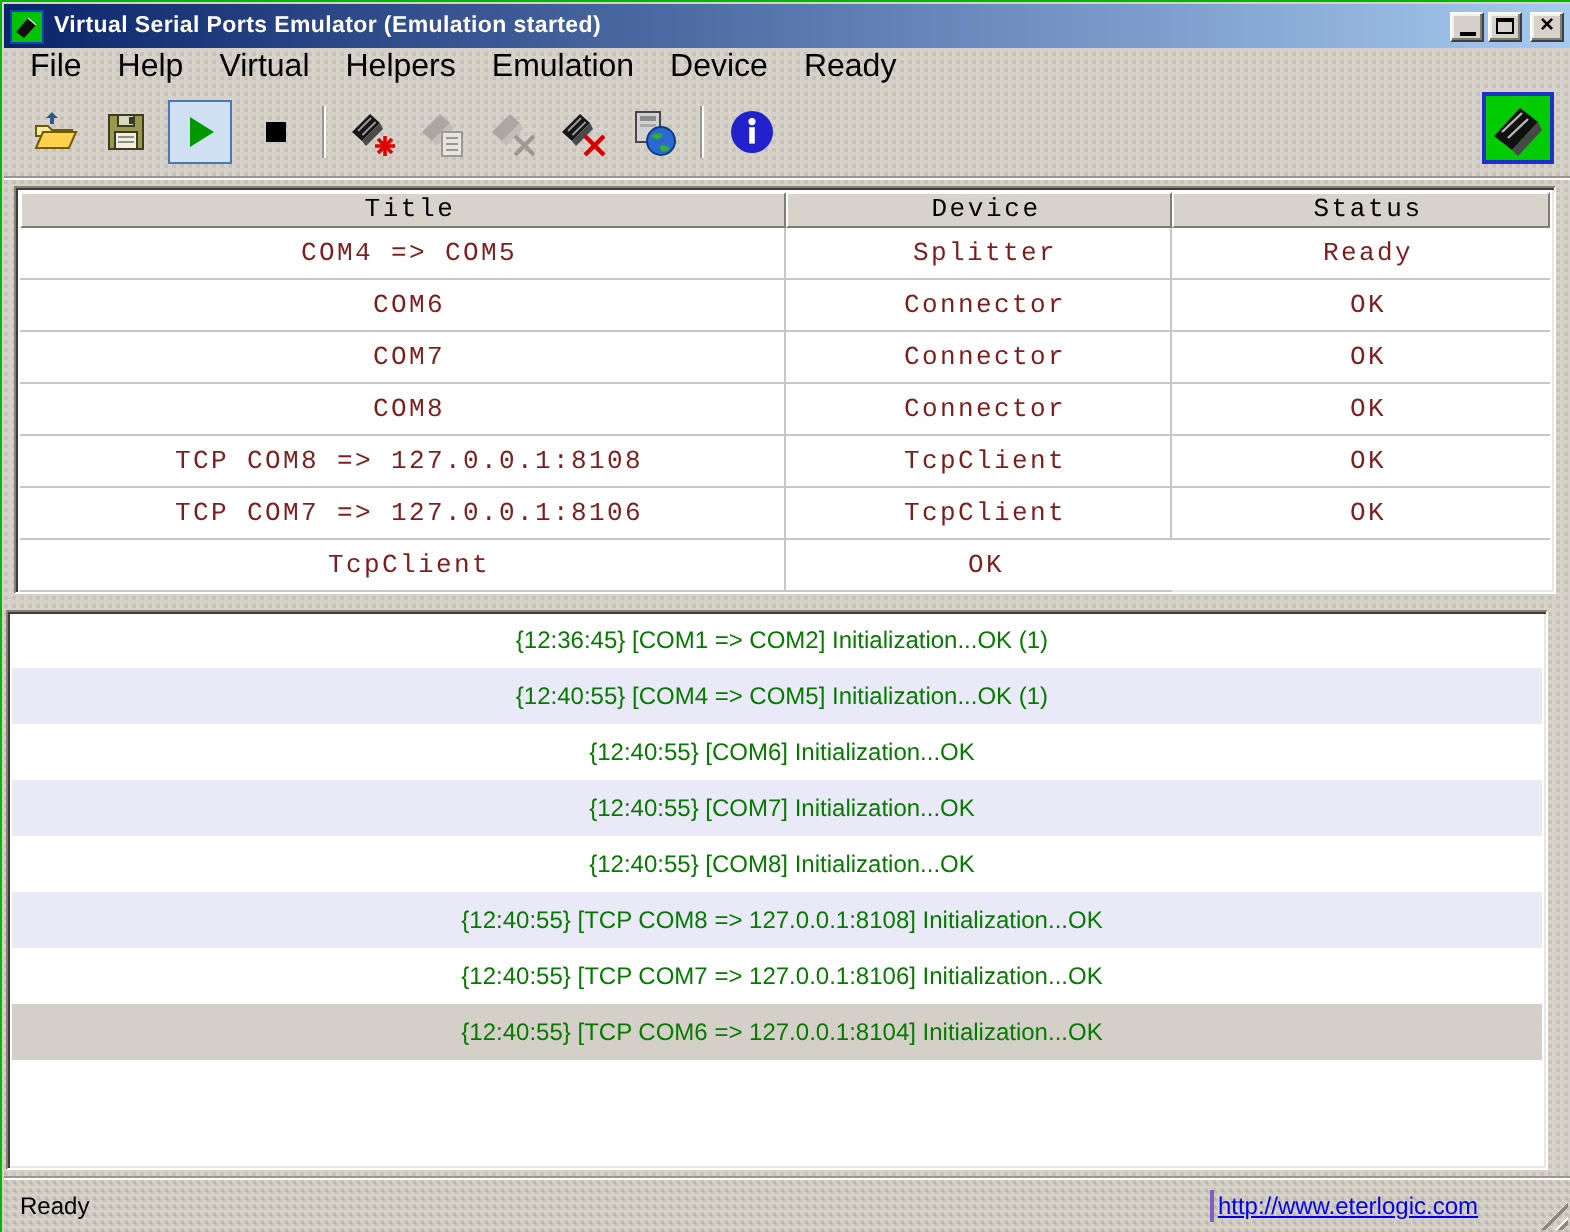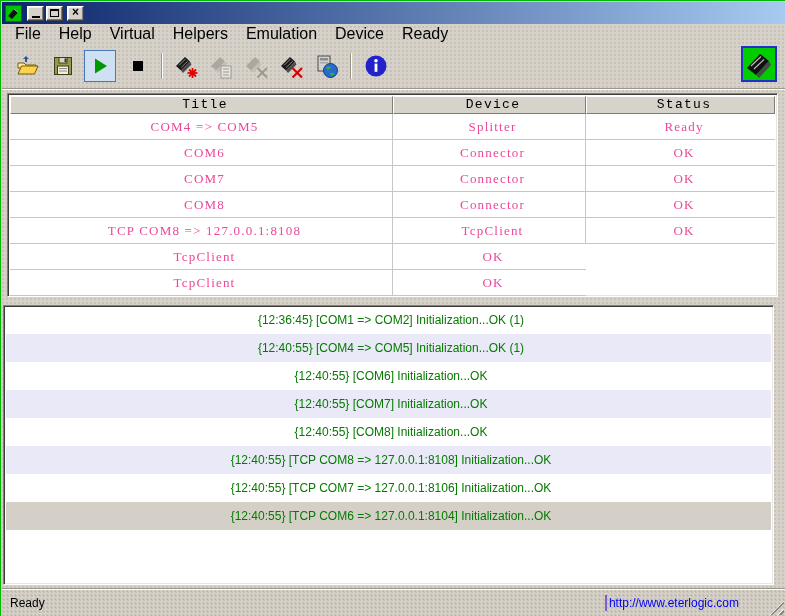--- a/index.html
+++ b/index.html
@@ -45,55 +45,56 @@
   
   .sunken{border-top:1px solid #848078;border-left:1px solid #848078;border-bottom:1px solid #fff;border-right:1px solid #fff;
     box-shadow:inset 1px 1px 0 #3c3c38,inset -1px -1px 0 #e8e6e0;background:#fff;text-align:center;}
 
   
   .devtable{position:absolute;left:6px;top:92px;width:771px;height:204px;overflow:hidden;}
   .thead{display:grid;grid-template-columns:383px 193px 1fr;height:18px;margin:2px 2px 0 2px;}
   .th{background:#d7d3cb;font-family:"Liberation Mono","DejaVu Sans Mono",monospace;font-size:13px;letter-spacing:1.3px;
     line-height:16px;padding-left:7px;border:1px solid;border-color:#fff #807c74 #807c74 #fff;white-space:nowrap;overflow:hidden;}
   .trow{display:grid;grid-template-columns:383px 193px 1fr;height:26px;margin:0 2px;}
-  .td{font-family:Liberation Serif, serif;font-size:13px;letter-spacing:1.2px;color:#ec4899;
+  .td{font-family:Liberation Mono, monospace;font-size:13px;letter-spacing:1.2px;color:#7f1d1d;
     line-height:25px;padding-left:7px;border-bottom:1px solid #c6c6c2;white-space:nowrap;overflow:hidden;background:#fff;}
   .td.colsep{border-right:1px solid #c6c6c2;}
 
   
   .splitter{position:absolute;left:1px;right:0;top:296px;height:8px;}
 
   
   .logpanel{position:absolute;left:2px;top:304px;width:771px;height:280px;overflow:hidden;}
   .logrow{height:28px;line-height:28px;padding-left:5px;font-size:12px;color:var(--log-text);white-space:nowrap;margin:0 2px;}
   .logrow.alt{background:var(--log-alt-row);}
   .logrow.sel{background:var(--log-selected-row);}
 
   
   .statusbar{position:absolute;left:1px;right:0;bottom:0;height:27px;border-top:1px solid #fff;box-shadow:0 -1px 0 #9a968e;
     display:flex;align-items:center;font-size:12px;color:#000;}
   .status-text{padding-left:8px;flex:1 1 auto;}
   .pane-divider{width:2px;height:16px;background:#8060c0;margin-right:2px;}
-  .status-link{color:var(--link);margin-right:46px;cursor:pointer;text-align:right;}
+  .status-link{color:var(--link);text-decoration:underline;margin-right:46px;cursor:pointer;text-align:right;}
   .resize-grip{position:absolute;right:1px;bottom:1px;width:14px;height:14px;
     background:repeating-linear-gradient(135deg,transparent 0 3px,#fff 3px 4px,#8c8880 4px 6px);
     clip-path:polygon(100% 0,100% 100%,0 100%);}
 </style>
 </head>
 <body>
 
 <div class="window dots">
 
   <div class="titlebar">
     <div class="appicon">
       <svg width="15" height="15" viewBox="0 0 15 15">
           <path d="M2 10 L8 3 L12 6.5 L6 13 Z" fill="#101010"></path>
           <path d="M8 3 L12 6.5" stroke="#e0e0e0" stroke-width="0.7"></path>
         </svg>
     </div>
+    <div class="wtitle">Virtual Serial Ports Emulator (Emulation started)</div>
     <div class="winbtns">
       <div class="wbtn">
           <div class="glyph-min"></div>
         </div>
       <div class="wbtn">
           <div class="glyph-max"></div>
         </div>
       <div class="wbtn" style="margin-left:2px;">
           <span class="glyph-close">×</span>
         </div>
@@ -242,20 +243,21 @@
       <div class="td colsep">COM8</div>
       <div class="td colsep">Connector</div>
       <div class="td">OK</div>
     </div>
     <div class="trow">
       <div class="td colsep">TCP COM8 =&gt; 127.0.0.1:8108</div>
       <div class="td colsep">TcpClient</div>
       <div class="td">OK</div>
     </div>
     <div class="trow">
+      <div class="td colsep">TCP COM7 =&gt; 127.0.0.1:8106</div>
       <div class="td colsep">TcpClient</div>
       <div class="td">OK</div>
     </div>
     <div class="trow">
       <div class="td colsep">TcpClient</div>
       <div class="td">OK</div>
     </div>
   </div>
 
   <div class="splitter"></div>

